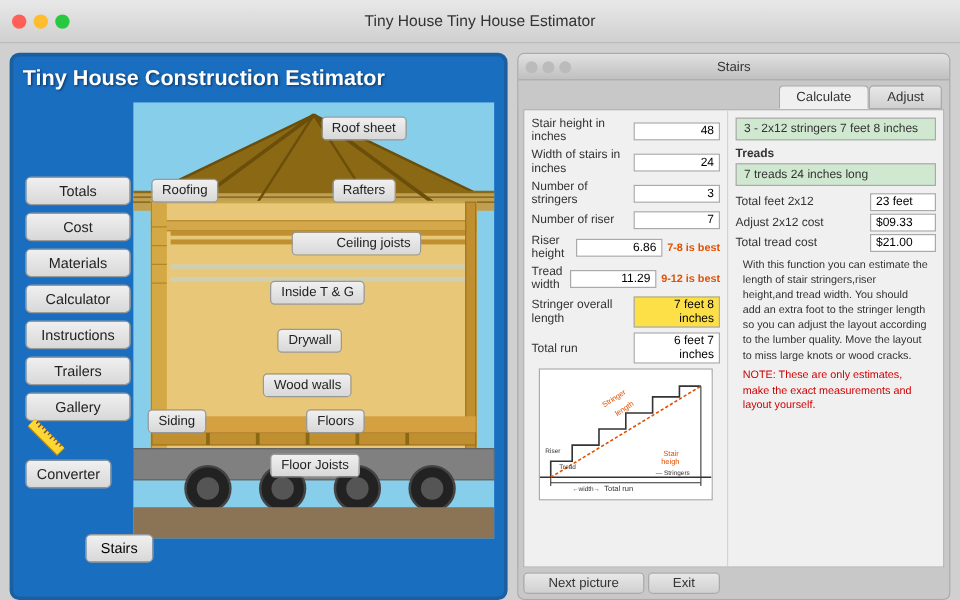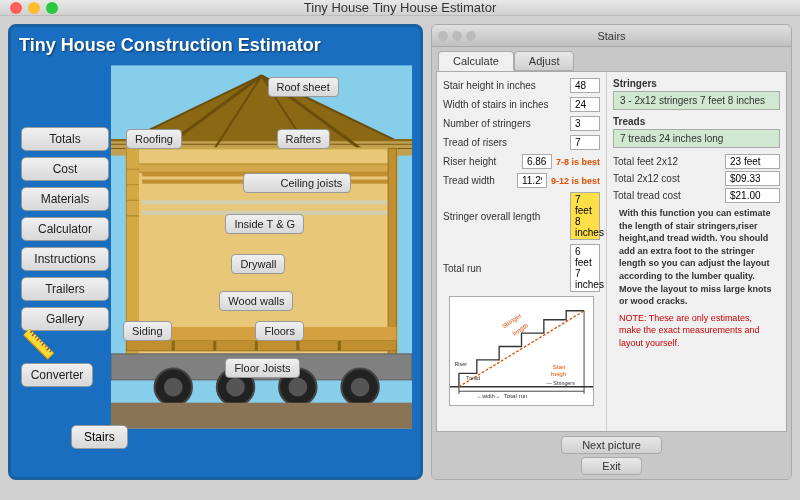--- a/index.html
+++ b/index.html
@@ -7,21 +7,21 @@
       width: 800px;
       height: 500px;
       overflow: hidden;
       background: #d0d0d0;
       font-family: -apple-system, 'Helvetica Neue', Arial, sans-serif;
     }
 
     
     .window-chrome {
       background: linear-gradient(to bottom, #e8e8e8, #d0d0d0);
-      height: 16px;
+      height: 36px;
       display: flex;
       align-items: center;
       justify-content: center;
       position: relative;
       border-bottom: 1px solid #bbb;
     }
     .window-buttons {
       position: absolute;
       left: 10px;
       display: flex;
@@ -178,21 +178,21 @@
       gap: 4px;
     }
     .d-btn {
       width: 10px; height: 10px;
       border-radius: 50%;
       background: #bbb;
     }
 
     .dialog-tabs {
       display: flex;
-      justify-content: flex-start;
+      justify-content: flex-end;
       gap: 0;
       padding: 4px 6px 0;
       background: #c8c8c8;
     }
     .dialog-tab {
       background: linear-gradient(to bottom, #e8e8e8, #d0d0d0);
       border: 1px solid #aaa;
       border-radius: 4px 4px 0 0;
       padding: 3px 14px;
       font-size: 11px;
@@ -220,21 +220,22 @@
     .field-label {
       font-size: 10px;
       color: #333;
       flex: 1;
     }
     .field-value {
       font-size: 10px;
       background: white;
       border: 1px solid #aaa;
       padding: 1px 4px;
-      width: 30px;
+      width: 72px;
+      text-align: right;
     }
     .field-note {
       font-size: 9px;
       color: #e05000;
       font-weight: bold;
     }
 
     
     .stair-diagram {
       background: white;
@@ -285,33 +286,32 @@
       border: 1px solid #aaa;
       padding: 1px 4px;
       min-width: 55px;
     }
 
     .info-text {
       font-size: 9px;
       color: #333;
       line-height: 1.4;
       margin: 4px 6px;
-      font-weight: bold;
     }
     .info-note {
       font-size: 9px;
       color: #cc0000;
       line-height: 1.4;
       margin: 4px 6px;
     }
 
     .dialog-footer {
       padding: 4px;
       display: flex;
-      flex-direction: column;
+      flex-direction: row;
       align-items: center;
       gap: 3px;
       background: #c8c8c8;
     }
     .footer-btn {
       background: linear-gradient(to bottom, #e8e8e8, #d0d0d0);
       border: 1px solid #aaa;
       border-radius: 4px;
       padding: 2px 20px;
       font-size: 11px;
@@ -461,21 +461,21 @@
         </div>
         <div class="field-row">
           <span class="field-label">Width of stairs in inches</span>
           <input class="field-value" type="text" value="24" style="">
         </div>
         <div class="field-row">
           <span class="field-label">Number of stringers</span>
           <input class="field-value" type="text" value="3" style="">
         </div>
         <div class="field-row">
-          <span class="field-label">Tread of risers</span>
+          <span class="field-label">Number of riser</span>
           <input class="field-value" type="text" value="7" style="">
         </div>
         <div class="field-row">
           <span class="field-label">Riser height</span>
           <input class="field-value" type="text" value="6.86" style="">
           <span class="field-note">7-8 is best</span>
         </div>
         <div class="field-row">
           <span class="field-label">Tread width</span>
           <input class="field-value" type="text" value="11.29" style="">
@@ -514,33 +514,32 @@
             <line x1="150" y1="10" x2="150" y2="103" stroke="#333" stroke-width="1"></line>
             <text x="30" y="108" font-size="6" fill="#333">←width→</text>
 
             <text x="108" y="93" font-size="6" fill="#333">— Stringers</text>
           </svg>
         </div>
       </div>
 
       <div class="dialog-right">
         <div class="result-section">
-          <div class="result-title">Stringers</div>
           <div class="result-box">3 - 2x12 stringers  7 feet  8 inches</div>
         </div>
         <div class="result-section">
           <div class="result-title">Treads</div>
           <div class="result-box">7 treads  24  inches long</div>
         </div>
         <div class="result-row">
           <span class="result-label">Total feet 2x12</span>
           <span class="result-val">23 feet</span>
         </div>
         <div class="result-row">
-          <span class="result-label">Total 2x12 cost</span>
+          <span class="result-label">Adjust 2x12 cost</span>
           <span class="result-val">$09.33</span>
         </div>
         <div class="result-row">
           <span class="result-label">Total tread cost</span>
           <span class="result-val">$21.00</span>
         </div>
 
         <div class="info-text">With this function you can estimate the length of stair stringers,riser height,and tread width. You should add an extra foot to the stringer length so you can adjust the layout according to the lumber quality. Move the layout to miss large knots or wood cracks.</div>
         <div class="info-note">NOTE: These are only estimates, make the exact measurements and layout yourself.</div>
       </div>

